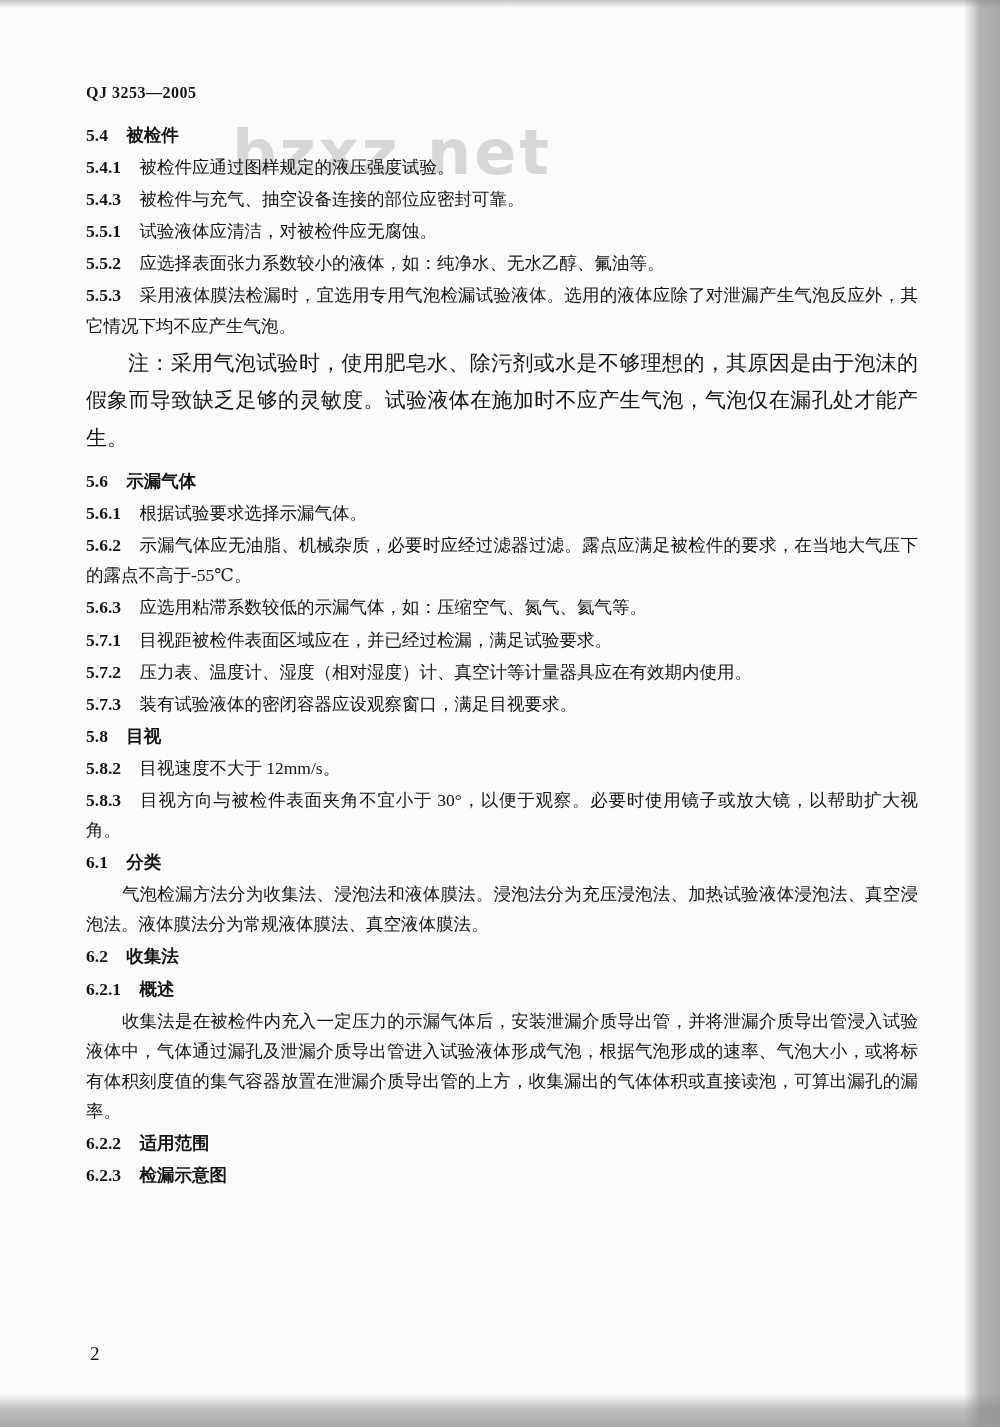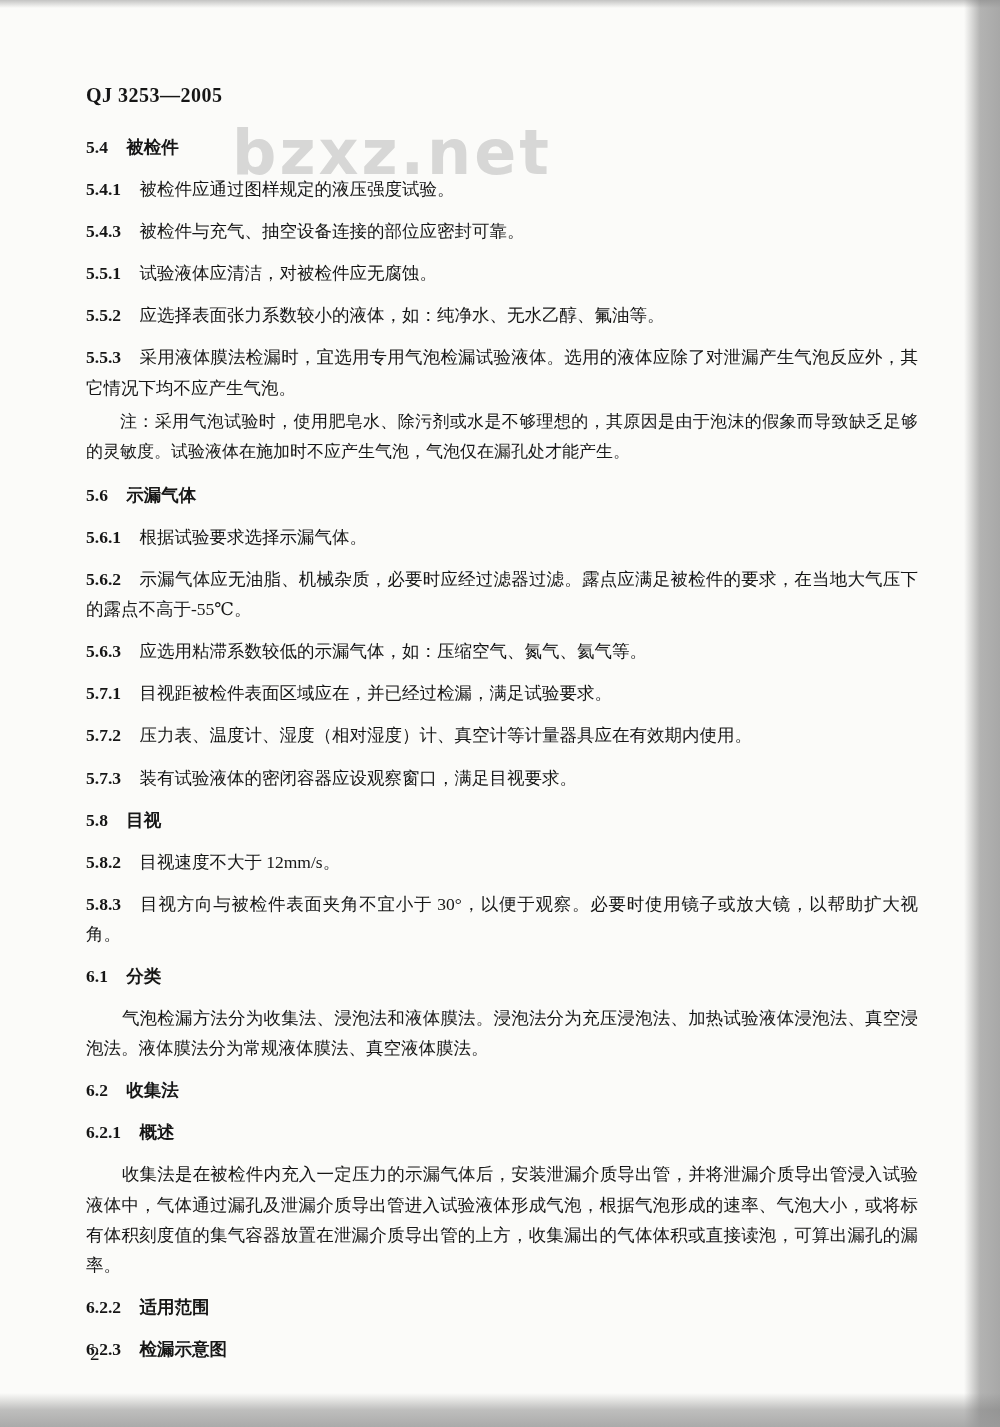--- a/index.html
+++ b/index.html
@@ -23,40 +23,40 @@
     background: linear-gradient(to bottom, rgba(130,130,130,0) 0%, rgba(130,130,130,0.5) 50%, rgba(150,150,150,0.8) 100%);
     pointer-events: none;
   }
   .edge-top {
     position: absolute; left: 0; top: 0; width: 100%; height: 8px;
     background: linear-gradient(to bottom, rgba(150,150,150,0.55), rgba(150,150,150,0));
     pointer-events: none;
   }
   .doc-header {
     position: absolute; top: 84px; left: 86px;
-    font-weight: bold; font-size: 20px; letter-spacing: 0.5px;
+    font-weight: bold; font-size: 16px; letter-spacing: 0.5px;
   }
   .watermark {
     position: absolute; top: 116px; left: 232px;
     font-family: "DejaVu Sans", sans-serif;
     font-weight: bold; font-size: 62px; letter-spacing: 3px;
     color: rgba(150,150,150,0.35);
     pointer-events: none; user-select: none;
   }
   .content {
     position: absolute; top: 120px; left: 86px; width: 832px;
     font-size: 17.5px; line-height: 1.72; text-align: justify;
   }
-  .sec { margin: 12px 0 2px 0; }
+  .sec { margin: 0 0 2px 0; }
   .sec .num { font-weight: bold; margin-right: 1.05em; white-space: nowrap; }
   .heading .txt { font-weight: bold; }
   .chapter { margin-top: 26px; margin-bottom: 12px; }
   .chapter .txt { font-weight: bold; }
   .note {
-    font-size: 17px; line-height: 1.8;
+    font-size: 21px; line-height: 1.8;
     text-indent: 2em; margin: 4px 0 8px 0;
   }
   .para { text-indent: 2.05em; }
   .page-number {
     position: absolute; left: 90px; bottom: 62px;
     font-size: 19px;
   }
 </style>
 </head>
 <body>

